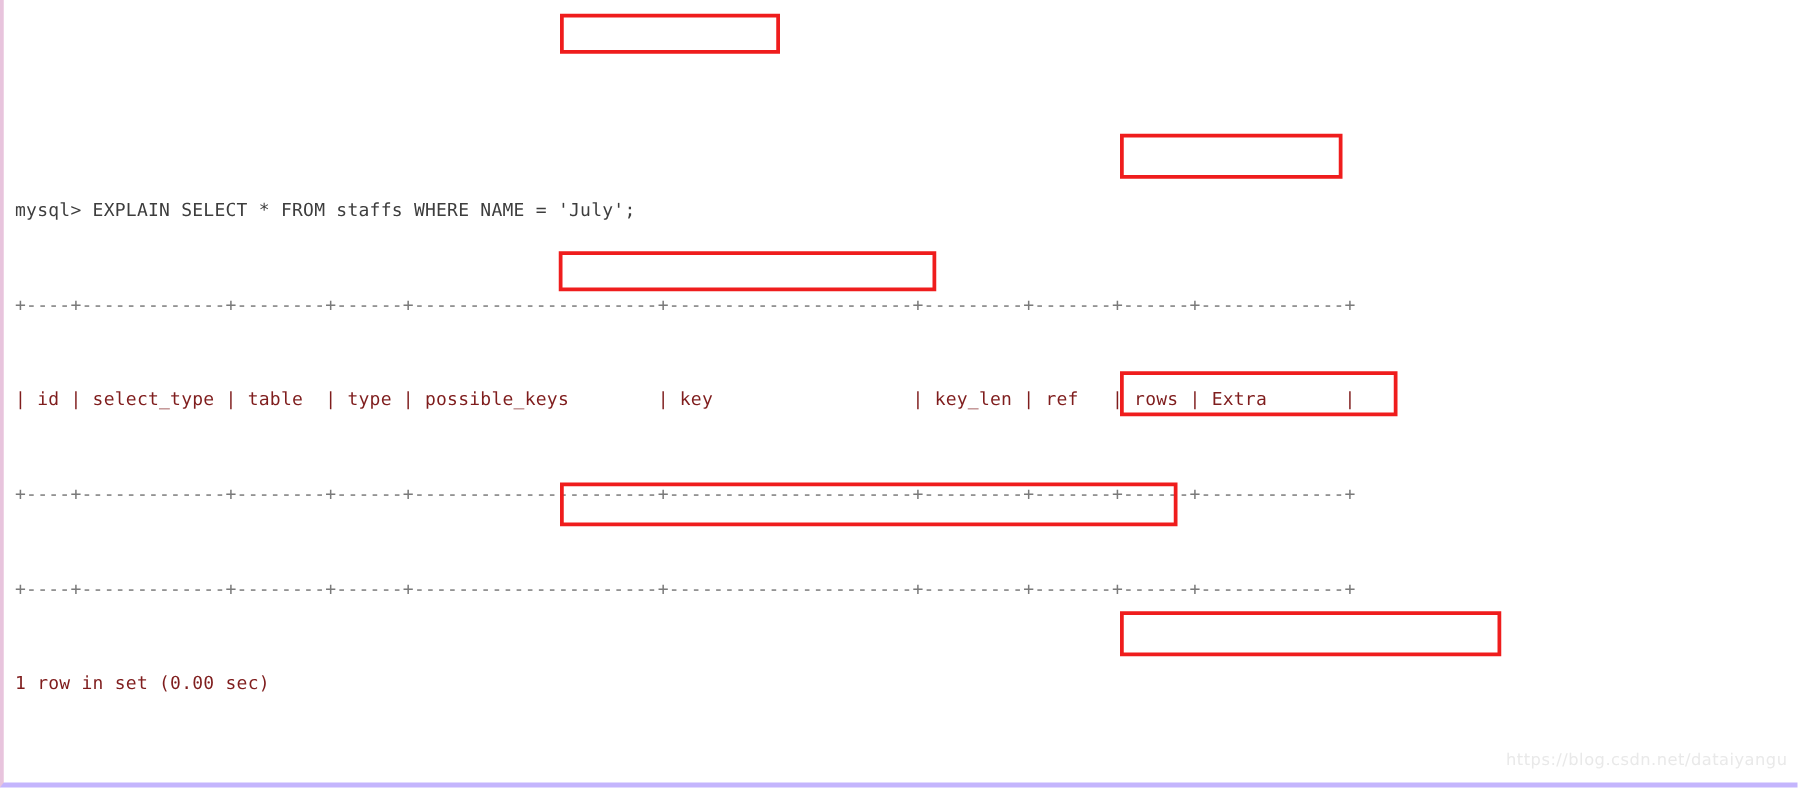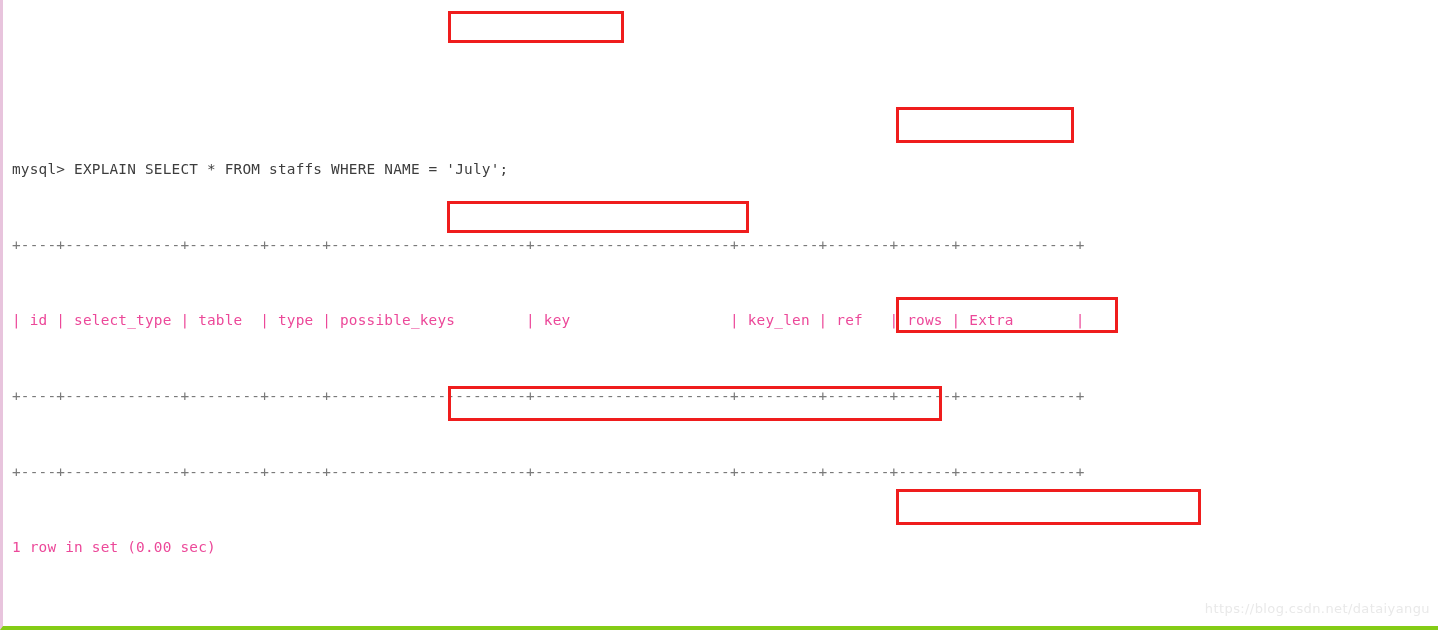--- a/index.html
+++ b/index.html
@@ -15,21 +15,21 @@
     font-family: "DejaVu Sans Mono", "Liberation Mono", monospace;
   }
 
   #terminal {
     position: relative;
     width: 1438px;
     height: 630px;
     box-sizing: border-box;
     background: #ffffff;
     border-left: 3px solid #e8c4dd;
-    border-bottom: 4px solid #84cc16;
+    border-bottom: 4px solid #c4b5fd;
     padding: 6px 0 0 0;
     overflow: hidden;
   }
 
   .console {
     position: relative;
     padding-left: 9px;
     font-family: "DejaVu Sans Mono", "Liberation Mono", monospace;
     font-size: 14.4px;
     line-height: 25.2px;
@@ -37,21 +37,21 @@
     color: #4a4a4a;
     white-space: pre;
     z-index: 1;
   }
 
   .block { position: relative; }
 
   .line {
     white-space: pre;
     height: 25.2px;
-    color: #ec4899;
+    color: #7f1d1d;
   }
   .line.rule { color: #7a7a7a; }
 
   .prompt-line { color: #3d3d3d; }
 
   
   .hl {
     position: absolute;
     border: 3px solid #ef1d1d;
     box-sizing: border-box;

